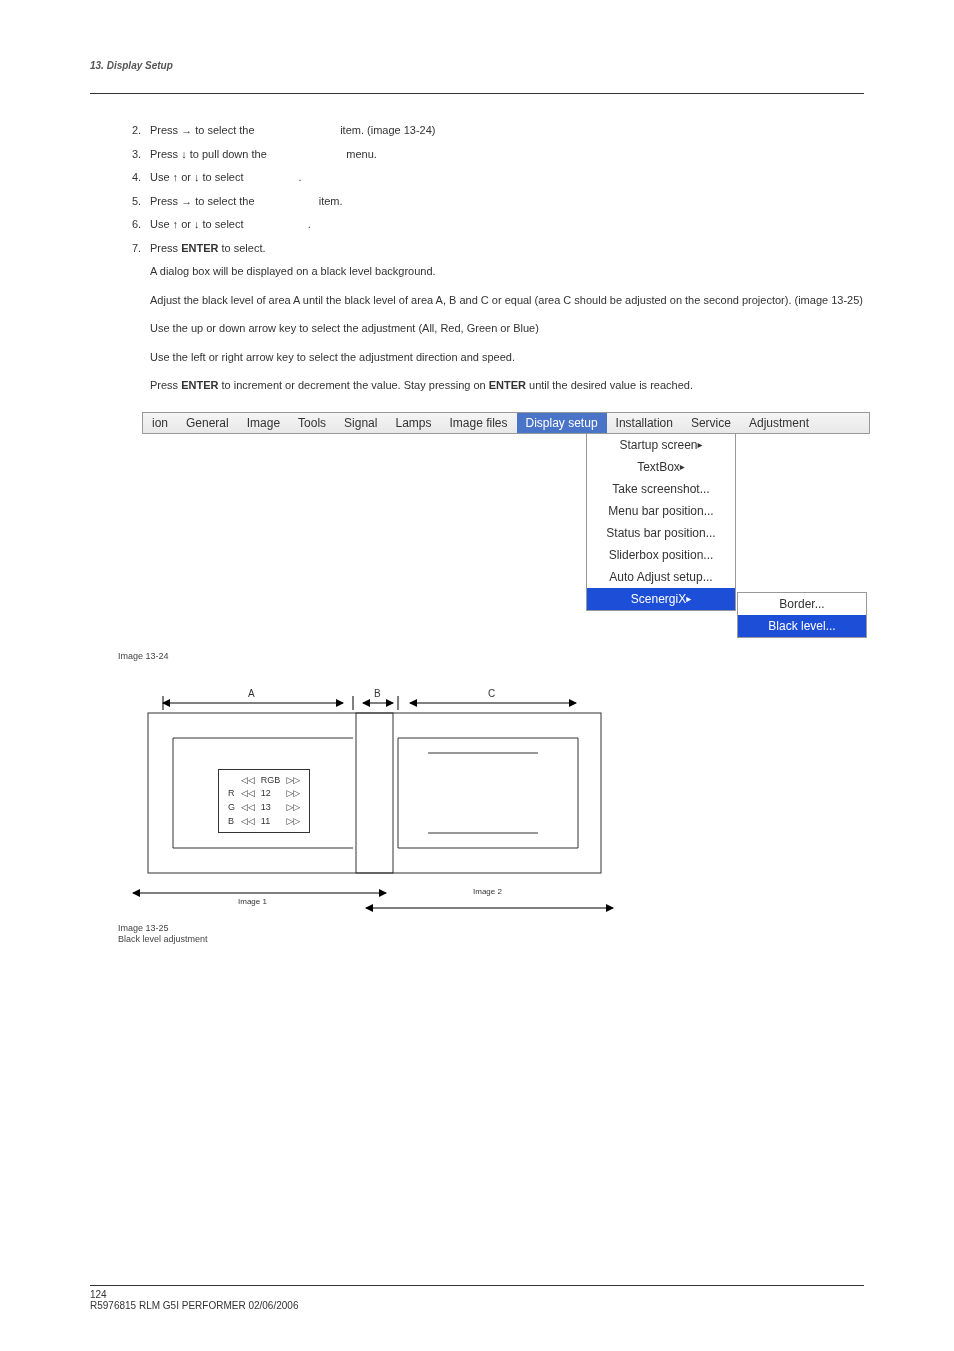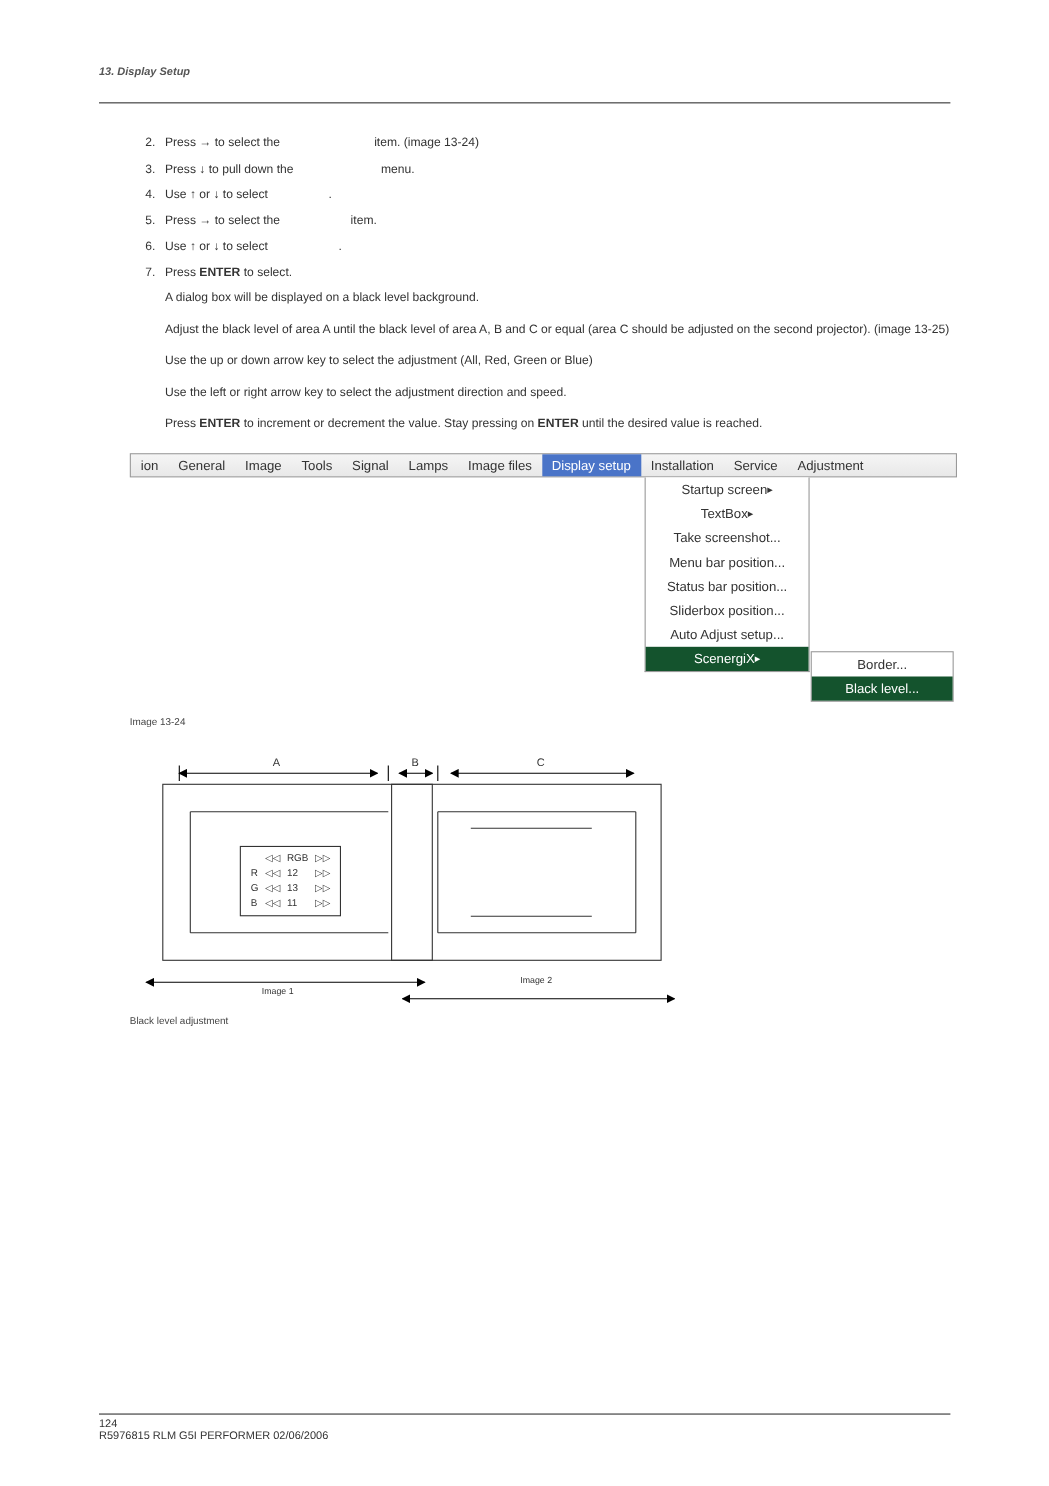--- a/index.html
+++ b/index.html
@@ -50,20 +50,21 @@
   }
   .menu-bar {
     display: flex;
     border: 1px solid #999;
     background: linear-gradient(#f5f5f5,#e8e8e8);
     height: 22px;
     align-items: center;
     font-family: "Segoe UI", Arial, sans-serif;
     font-size: 12px;
     color: #333;
+    margin-left: 24px;
   }
   .menu-item {
     padding: 0 9px;
     height: 100%;
     display: flex;
     align-items: center;
     white-space: nowrap;
   }
   .menu-item.active {
     background: #4a74c8;
@@ -80,21 +81,21 @@
     font-size: 12px;
   }
   .dropdown-item {
     padding: 4px 8px;
     display: flex;
     justify-content: center;
     align-items: center;
     color: #333;
   }
   .dropdown-item.active {
-    background: #14532d;
+    background: #1d4ed8;
     color: #fff;
   }
   .submenu {
     position: absolute;
     left: 150px;
     bottom: -28px;
     width: 130px;
     border: 1px solid #999;
     background: #fff;
   }
@@ -316,19 +317,20 @@
       </table>
   </div>
   <div class="dlabel" style="left:130px; top:5px">A</div>
   <div class="dlabel" style="left:256px; top:5px">B</div>
   <div class="dlabel" style="left:370px; top:5px">C</div>
   <div class="dlabel" style="font-size:8px; left:120px; top:214px">Image 1</div>
   <div class="dlabel" style="font-size:8px; left:355px; top:204px">Image 2</div>
 </div>
 
 <div class="caption2">
+  <div>Image 13-25</div>
   <div>Black level adjustment</div>
 </div>
 
 <div class="footer">
   <span>124</span>
   <span>R5976815  RLM G5I PERFORMER  02/06/2006</span>
 </div>
 
 </body></html>

